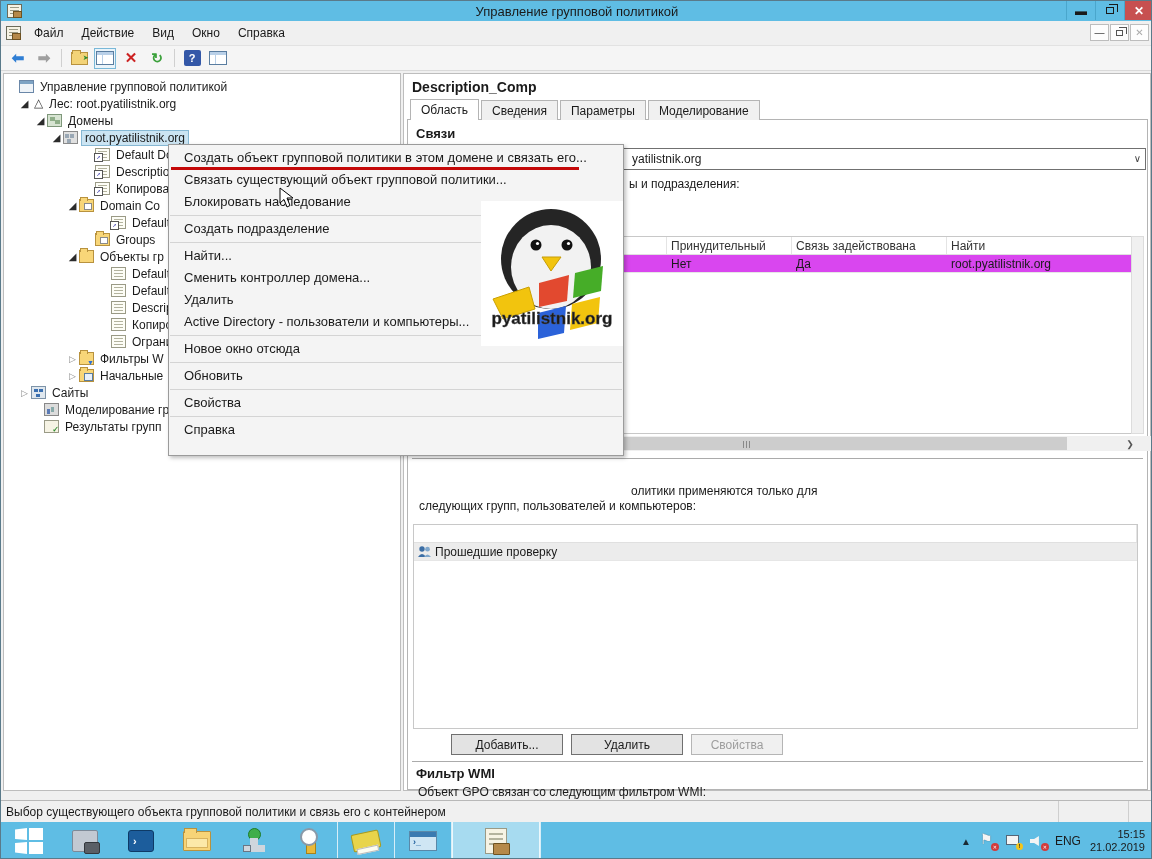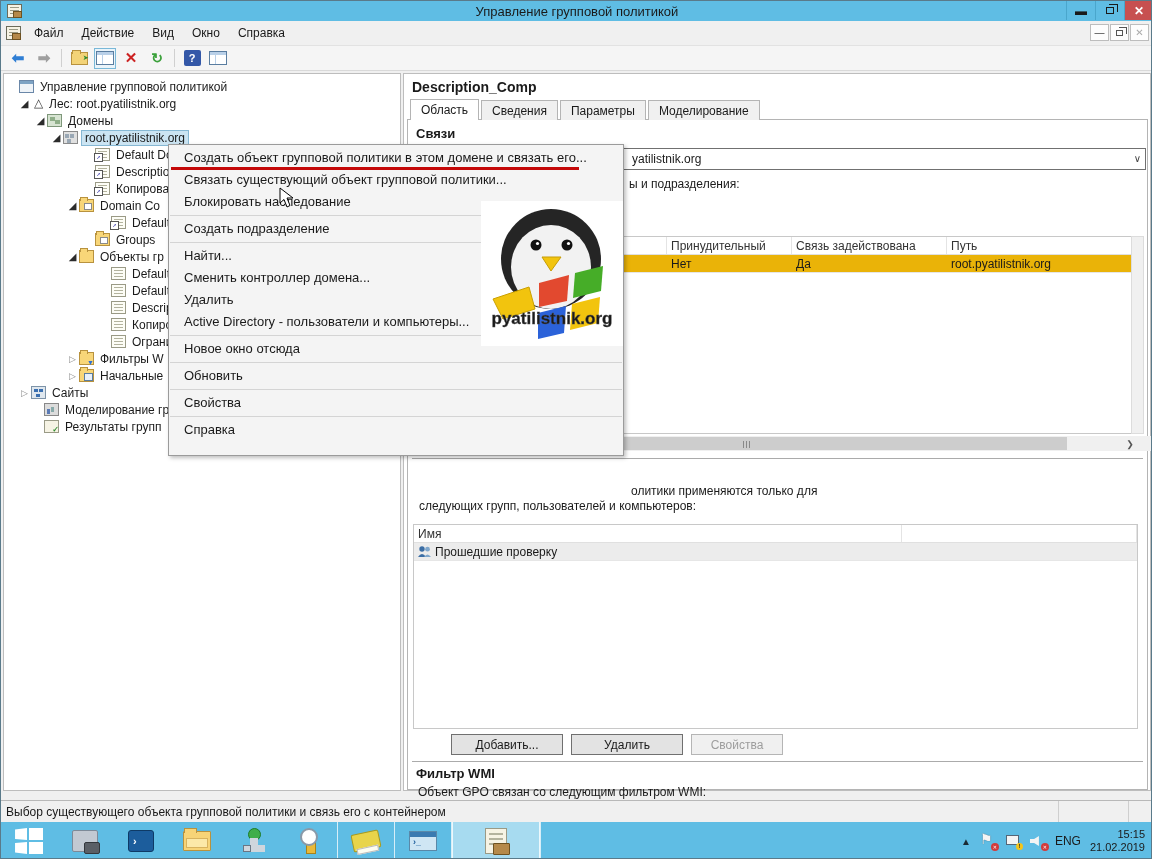--- a/index.html
+++ b/index.html
@@ -89,21 +89,21 @@
   .tabbox { position:absolute; left:3px; top:45px; width:741px; height:671px; border:1px solid #b4b4b4; background:#fff; }
   .sect-title { position:absolute; font-size:13px; font-weight:bold; color:#1a1a1a; }
   .lbl { position:absolute; font-size:12px; color:#1a1a1a; }
   .combo { position:absolute; border:1px solid #707070; background:#fff; height:22px; font-size:12px; color:#1a1a1a; display:flex; align-items:center; }
   .combo .ctext { padding-left:5px; white-space:nowrap; overflow:hidden; }
   .combo .carrow { position:absolute; right:4px; top:4px; font-size:10px; color:#444; }
 
   .linkstable { position:absolute; left:5px; top:116px; width:725px; height:198px; border:1px solid #c8c8c8; font-size:12px; }
   .lt-head { display:flex; height:18px; border-bottom:1px solid #e0e0e0; color:#333; }
   .lt-head .hc { padding:2px 4px; border-right:1px solid #e4e4e4; white-space:nowrap; overflow:hidden; }
-  .lt-row { display:flex; height:18px; background:#eab308; border-bottom:1px solid #e6e6e6; color:#1a1a1a; }
+  .lt-row { display:flex; height:18px; background:#d946ef; border-bottom:1px solid #e6e6e6; color:#1a1a1a; }
   .lt-row .rc { padding:2px 4px; white-space:nowrap; overflow:hidden; }
   .c0 { width:253px; flex:none; } .c1 { width:125px; flex:none; } .c2 { width:155px; flex:none; } .c3 { flex:1; }
   .vscroll { position:absolute; right:3px; top:116px; width:13px; height:198px; background:#f0f0f0; border:1px solid #dcdcdc; }
   .hscroll { position:absolute; left:5px; top:316px; width:738px; height:15px; background:#f0f0f0; display:flex; align-items:center; }
   .hthumb { position:absolute; left:14px; width:640px; top:1px; bottom:1px; background:#cdcdcd; display:flex; align-items:center; justify-content:center; font-size:8px; color:#666; letter-spacing:1px; }
   .hbtn { position:absolute; right:14px; top:1px; bottom:1px; width:14px; background:#f0f0f0; color:#555; font-size:9px; display:flex; align-items:center; justify-content:center; }
   .groove { position:absolute; left:4px; right:4px; height:2px; border-top:1px solid #ababab; border-bottom:1px solid #fff; }
 
   .sectable { position:absolute; left:5px; top:404px; width:725px; height:205px; border:1px solid #c8c8c8; font-size:12px; }
   .st-head { display:flex; height:18px; border-bottom:1px solid #e0e0e0; color:#333; }
@@ -351,21 +351,21 @@
         <span class="ctext" style="padding-left:218px;">yatilistnik.org</span>
         <span class="carrow">∨</span>
       </div>
       <div class="lbl" style="left:221px; top:57px;">ы и подразделения:</div>
 
       <div class="linkstable">
         <div class="lt-head">
           <span class="hc c0"></span>
           <span class="hc c1">Принудительный</span>
           <span class="hc c2">Связь задействована</span>
-          <span class="hc c3">Путь</span>
+          <span class="hc c3">Найти</span>
         </div>
         <div class="lt-row">
           <span class="rc c0"></span>
           <span class="rc c1">Нет</span>
           <span class="rc c2">Да</span>
           <span class="rc c3">root.pyatilistnik.org</span>
         </div>
       </div>
       <div class="vscroll"></div>
       <div class="hscroll">
@@ -373,21 +373,20 @@
         <span class="hbtn">❯</span>
       </div>
 
       <div class="groove" style="top:338px;"></div>
 
       <div class="lbl" style="left:223px; top:364px;">олитики применяются только для</div>
       <div class="lbl" style="left:11px; top:379px;">следующих групп, пользователей и компьютеров:</div>
 
       <div class="sectable">
         <div class="st-head">
-          <span class="hc n0">Имя</span>
           <span class="hc" style="flex:1"></span>
         </div>
         <div class="st-row">
           <svg width="15" height="13">
               <circle cx="5" cy="4" r="2.7" fill="#3c6ea5"></circle>
               <path d="M1,12 q4,-6 8,0 Z" fill="#3c6ea5"></path>
               <circle cx="10.5" cy="4.2" r="2.4" fill="#7fa7cc"></circle>
               <path d="M7,12 q3.5,-5 7,0 Z" fill="#7fa7cc"></path>
             </svg>
           <span>Прошедшие проверку</span>

